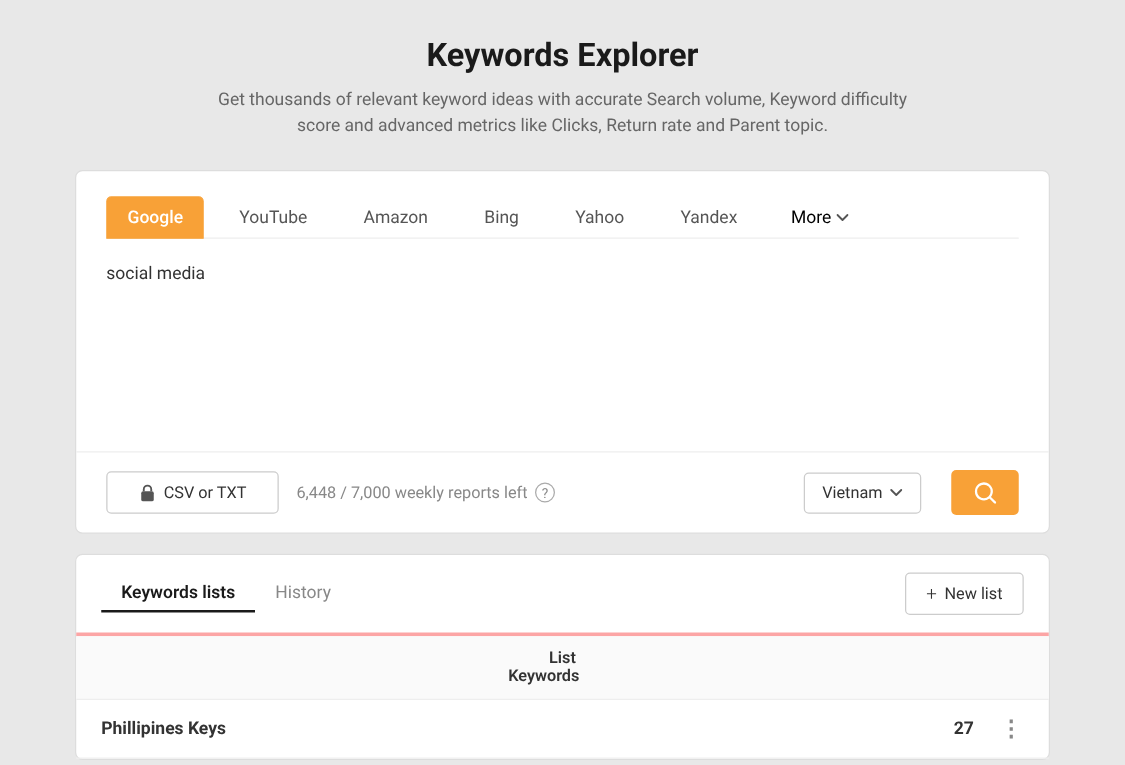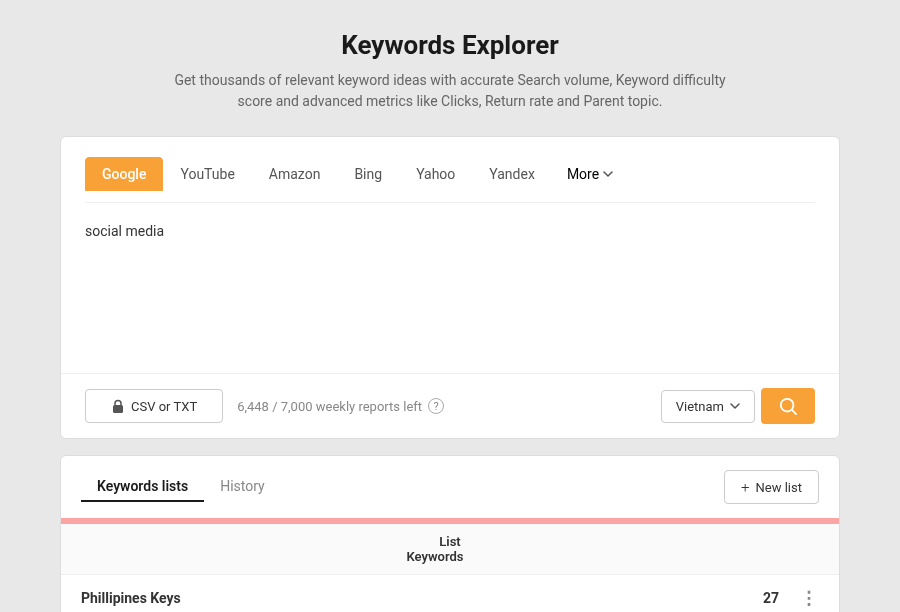--- a/index.html
+++ b/index.html
@@ -43,24 +43,24 @@
       width: 780px;
       padding: 0;
       margin-bottom: 16px;
     }
     .search-section {
       padding: 20px 24px 20px;
     }
     .tabs-row {
       display: flex;
       align-items: center;
-      gap: 0;
+      gap: 11px;
       margin-bottom: 16px;
       border-bottom: 1px solid #eee;
-      padding-bottom: 12px;
+      padding-bottom: 0;
     }
     .tab-item {
       padding: 8px 16px;
       font-size: 14px;
       color: #555;
       cursor: pointer;
       border-radius: 4px 4px 0 0;
       border: 1px solid transparent;
       margin-bottom: -1px;
       background: none;
@@ -150,21 +150,21 @@
       display: inline-flex;
       align-items: center;
       justify-content: center;
       font-size: 11px;
       color: #888;
       cursor: pointer;
     }
     .footer-right {
       display: flex;
       align-items: center;
-      gap: 6px;
+      gap: 24px;
     }
     .country-select {
       display: flex;
       align-items: center;
       gap: 6px;
       padding: 8px 14px;
       border: 1px solid #ccc;
       border-radius: 4px;
       background: #fff;
       font-size: 13px;
@@ -191,21 +191,21 @@
       background: #fff;
       border-radius: 6px;
       border: 1px solid #ddd;
       width: 780px;
     }
     .bottom-header {
       display: flex;
       align-items: center;
       justify-content: space-between;
       padding: 14px 20px;
-      border-bottom: 6px solid #fca5a5;
+      border-bottom: 3px solid #fca5a5;
     }
     .bottom-tabs {
       display: flex;
       gap: 0;
     }
     .bottom-tab {
       padding: 6px 16px;
       font-size: 14px;
       color: #888;
       cursor: pointer;

